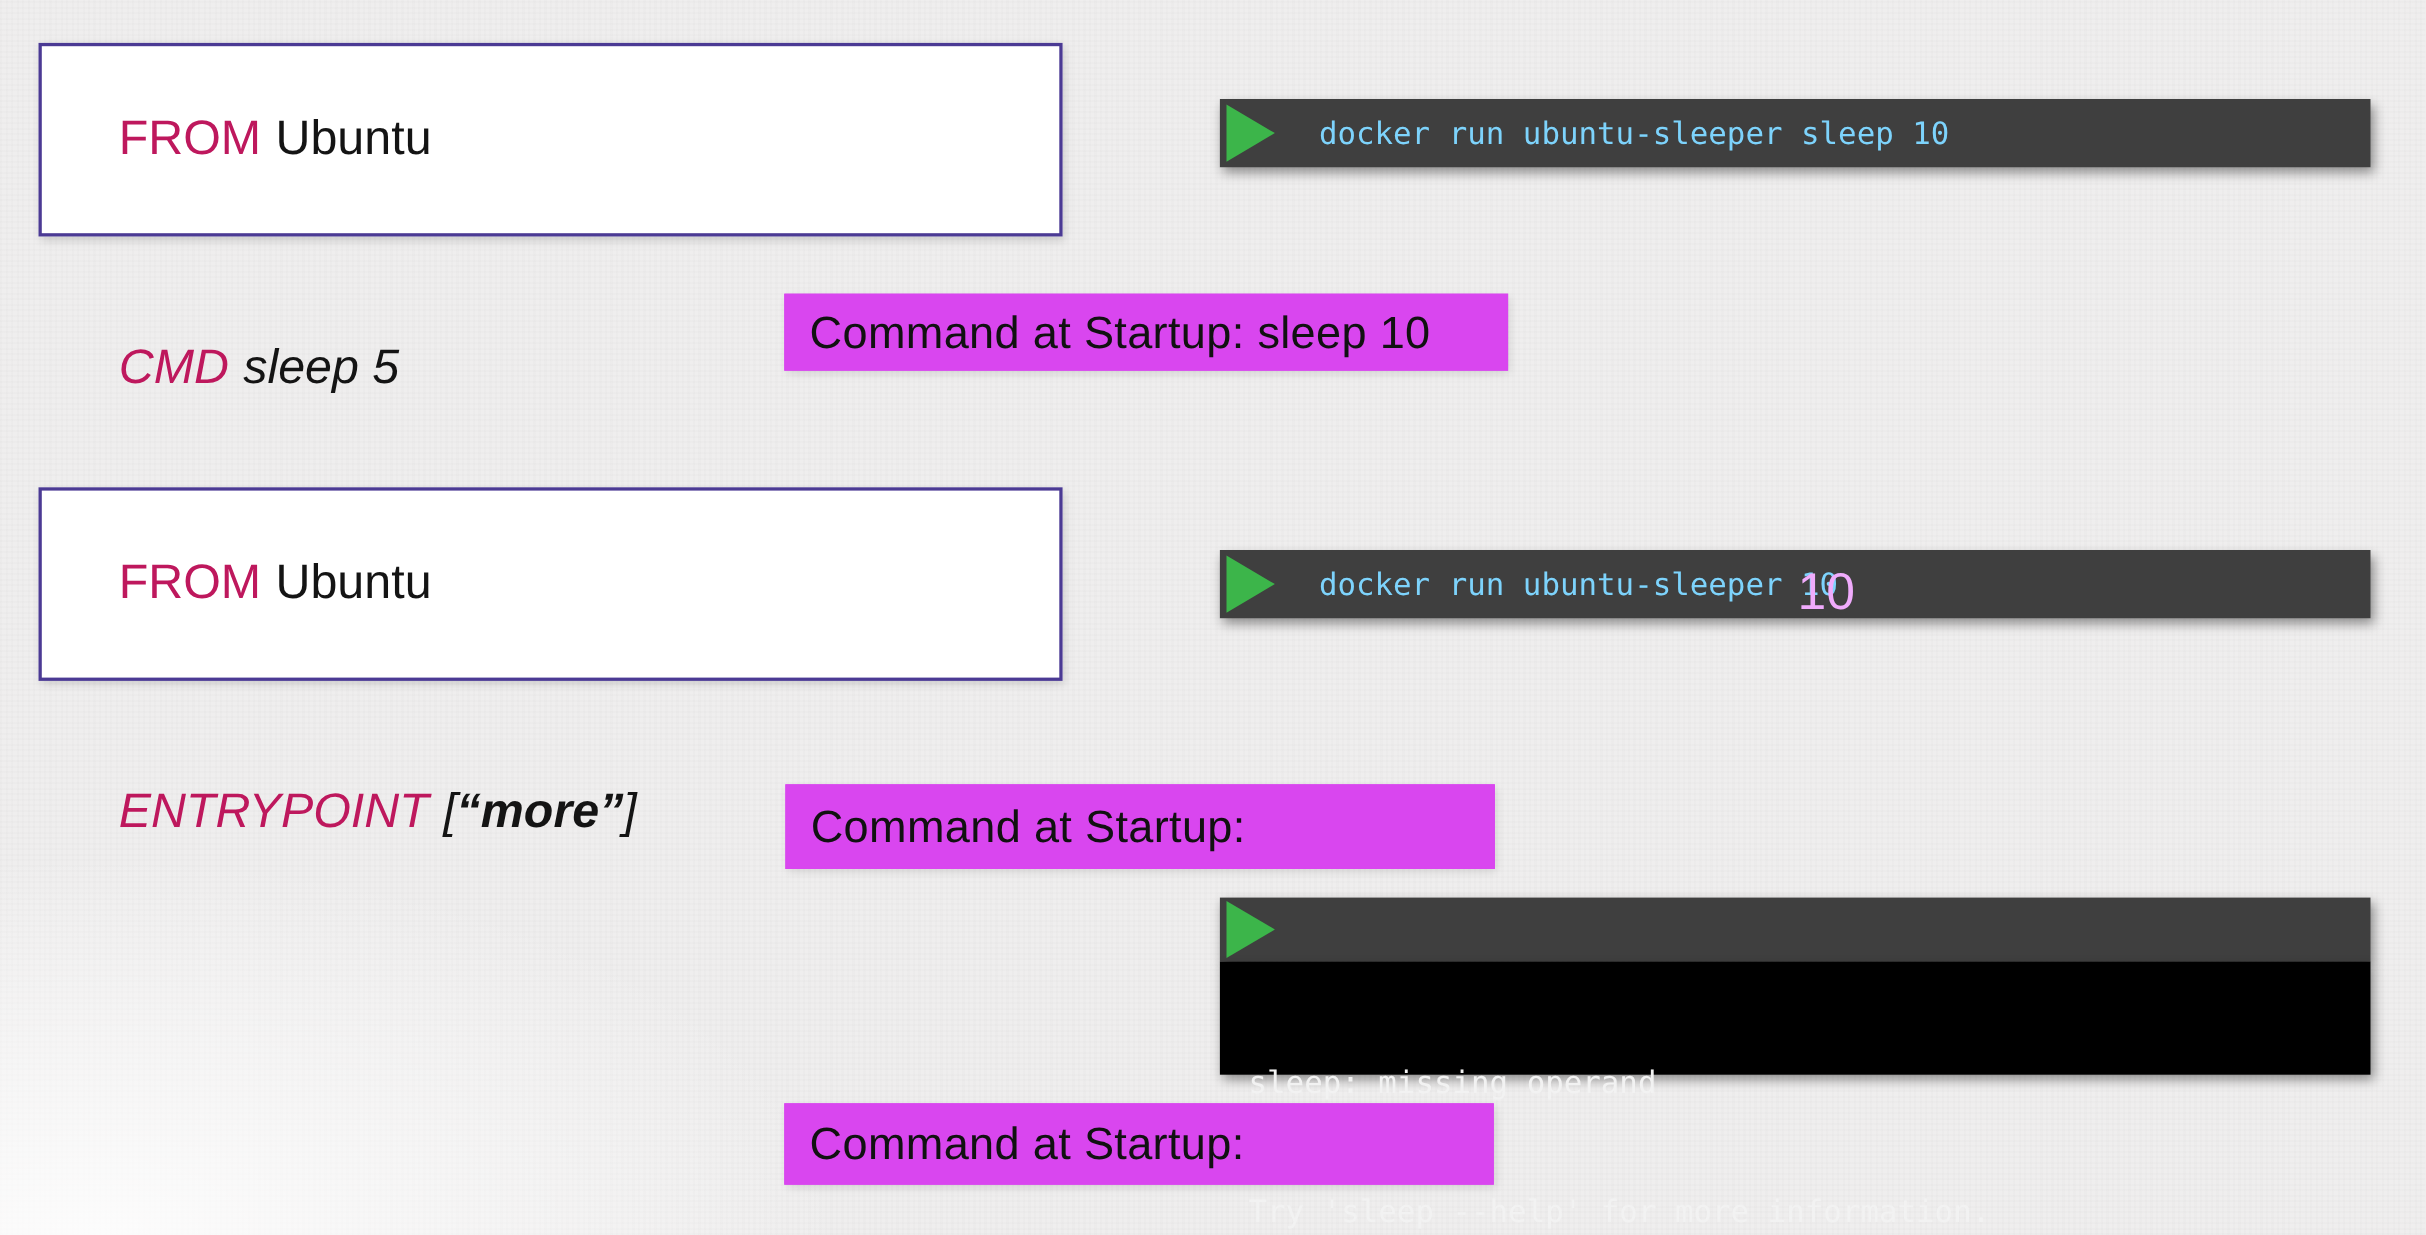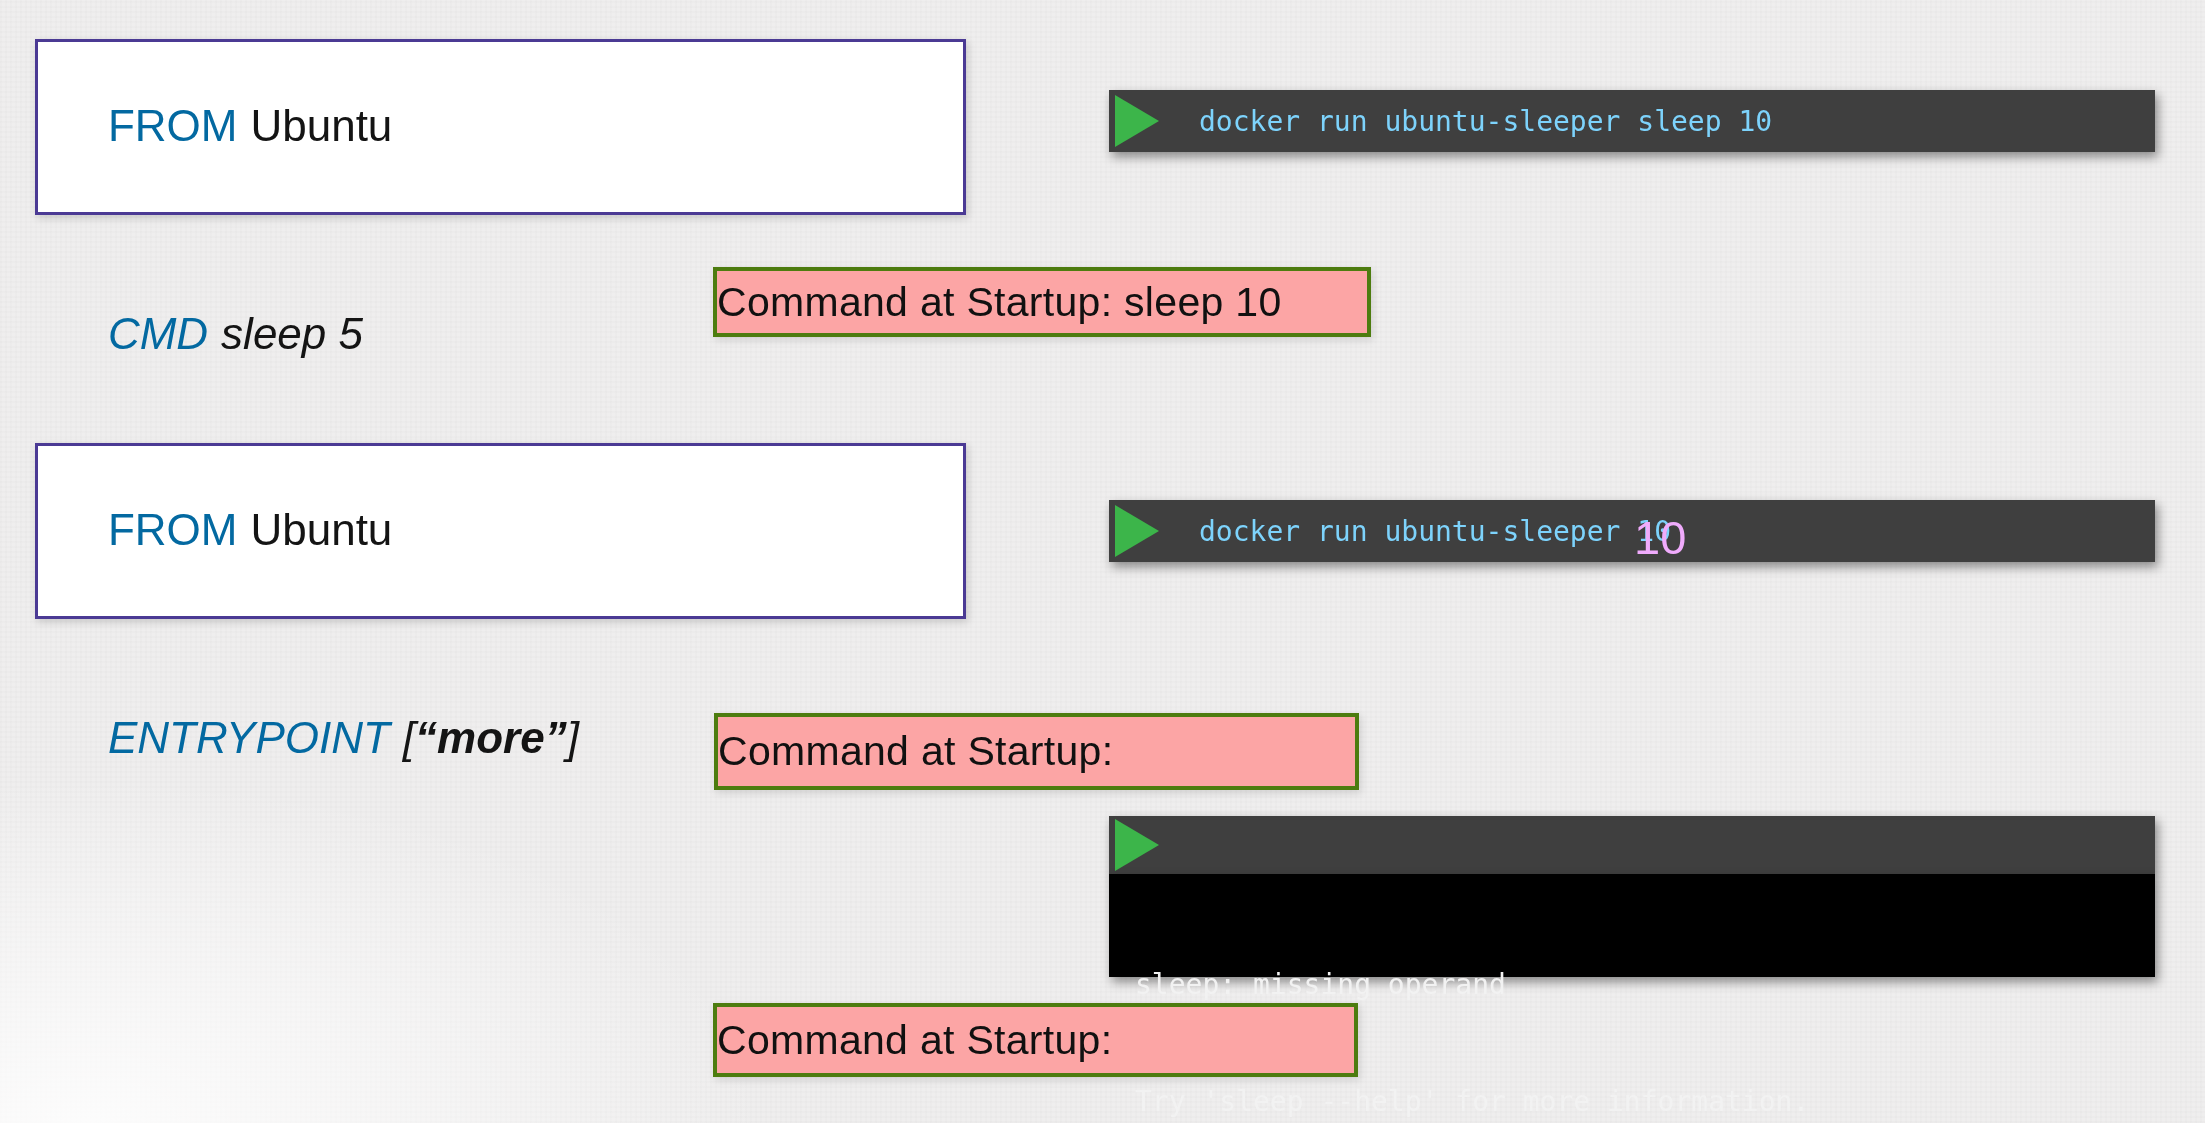--- a/index.html
+++ b/index.html
@@ -23,21 +23,21 @@
     box-shadow: 2px 3px 8px rgba(0,0,0,0.16);
     padding: 6px 0 0 21px;
   }
   .code-line {
     font-size: 44px;
     line-height: 52px;
     color: #141414;
     white-space: pre;
   }
   .code-line + .code-line { margin-top: 52px; font-style: italic; }
-  .kw { color: #0369a1; margin-right: 13px; }
+  .kw { color: #be185d; margin-right: 13px; }
   .arg-bold { font-weight: bold; }
 
   
   .terminal {
     background: #3f3f3f;
     box-shadow: 3px 5px 10px rgba(0,0,0,0.42);
     display: flex;
     align-items: center;
   }
   .play-tri {
@@ -71,25 +71,26 @@
     font-family: "DejaVu Sans Mono", "Liberation Mono", monospace;
     font-size: 28px;
     line-height: 39px;
     padding: 13px 16px 0 26px;
     box-shadow: 3px 5px 10px rgba(0,0,0,0.42);
     white-space: pre;
   }
 
   
   .label-box {
-    background: #fca5a5;
-    border: 4px solid #4d7c0f;
+    background: #d946ef;
+    border: 4px solid #d946ef;
     box-shadow: 2px 3px 8px rgba(0,0,0,0.12);
     display: flex;
     align-items: center;
+    padding-left: 19px;
   }
   .label-text {
     font-size: 41px;
     letter-spacing: 0.3px;
     color: #111111;
     white-space: pre;
   }
 </style>
 </head>
 <body>

